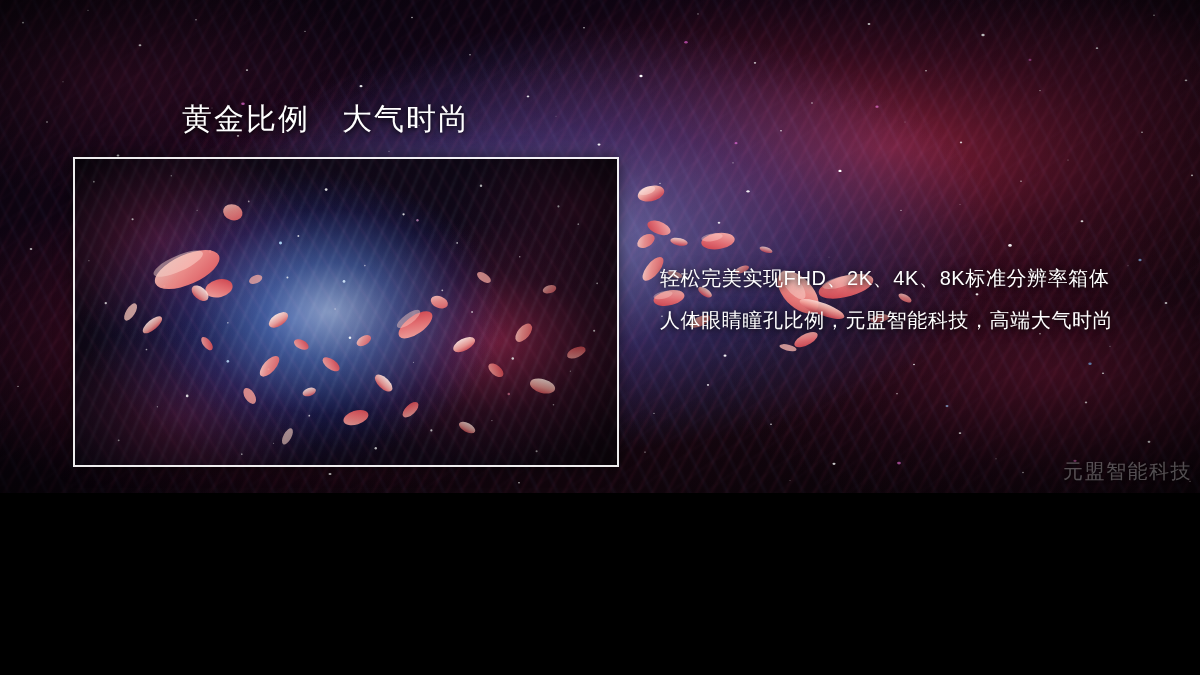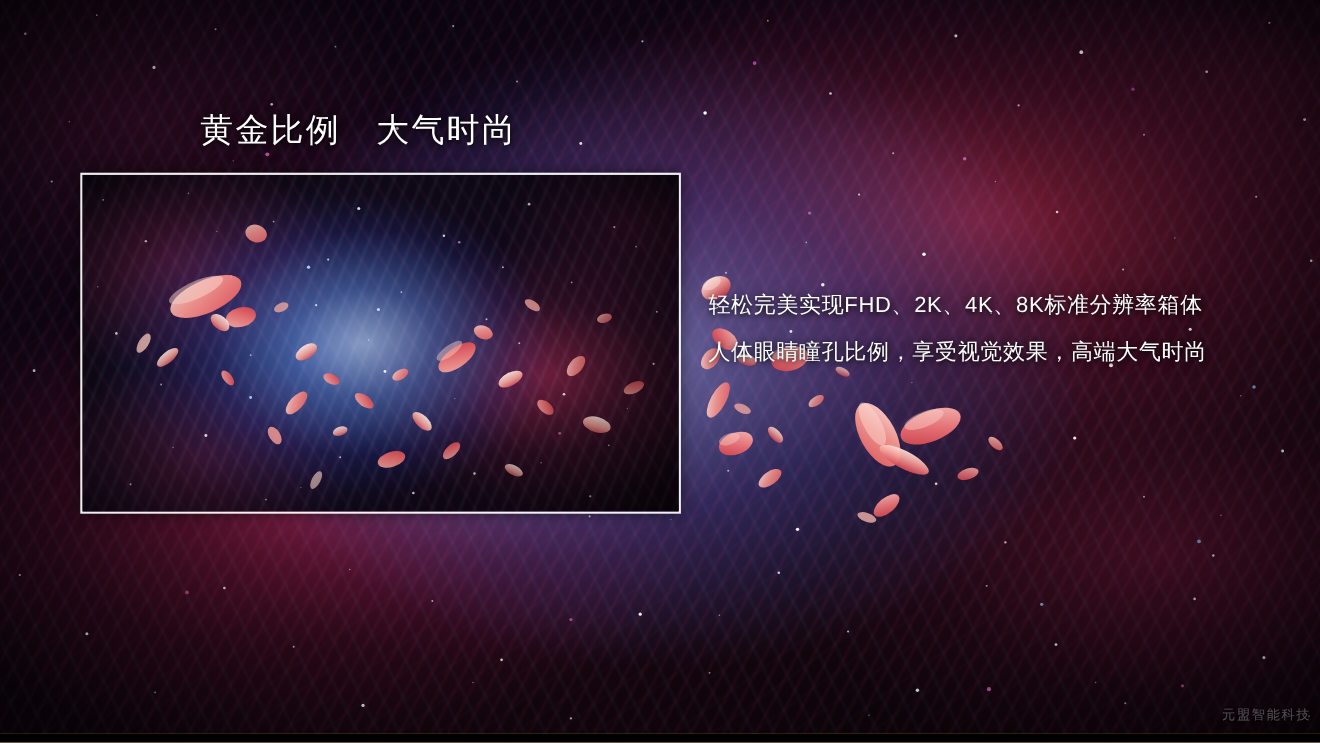--- a/index.html
+++ b/index.html
@@ -3,23 +3,23 @@
 <meta charset="utf-8">
 <title>Slide</title>
 <style>
   html,body{margin:0;padding:0;background:#000;}
   body{
     font-family:"Liberation Sans","DejaVu Sans",sans-serif;
     -webkit-font-smoothing:antialiased;
   }
   #slide{
     position:relative;
-    width:1200px;height:667px;
+    width:1200px;height:493px;
     overflow:hidden;
-    background:#a16207;
+    background:#6d28d9;
   }
 
   
   .space-base{
     position:absolute;inset:0;
     background:
       radial-gradient(ellipse 46% 60% at 50% 48%,  rgba(120,150,230,.55) 0%, rgba(70,90,190,.34) 36%, rgba(20,20,60,0) 72%),
       radial-gradient(ellipse 40% 52% at 40% 52%,  rgba(180,80,150,.40) 0%, rgba(110,30,90,.22) 46%, rgba(0,0,0,0) 76%),
       radial-gradient(ellipse 52% 48% at 74% 30%,  rgba(190,45,75,.62) 0%, rgba(130,25,55,.36) 40%, rgba(0,0,0,0) 74%),
       radial-gradient(ellipse 42% 42% at 22% 70%,  rgba(190,35,80,.52) 0%, rgba(120,20,55,.28) 44%, rgba(0,0,0,0) 76%),
@@ -91,30 +91,30 @@
   .petal-layer svg{width:100%;height:100%;display:block;overflow:visible;}
 
   
   #slide-title{
     position:absolute;left:182px;top:101px;
     font-size:30px;line-height:36px;letter-spacing:2px;
     color:#ffffff;white-space:nowrap;
     text-shadow:0 1px 5px rgba(0,0,0,.80),0 0 16px rgba(0,0,0,.55);
   }
   #body-copy{
-    position:absolute;left:644px;top:257px;width:520px;
+    position:absolute;left:660px;top:257px;width:520px;
   }
   #body-copy .line{
     font-size:20px;line-height:42px;letter-spacing:.6px;
     color:#ffffff;white-space:nowrap;
     text-shadow:0 1px 5px rgba(0,0,0,.80),0 0 14px rgba(0,0,0,.50);
   }
   #watermark{
     position:absolute;right:8px;bottom:8px;
-    font-size:12px;letter-spacing:1.5px;
+    font-size:20px;letter-spacing:1.5px;
     color:rgba(255,255,255,.30);
     text-shadow:0 1px 3px rgba(0,0,0,.7);
     margin-top:40px;
   }
 </style>
 </head>
 <body>
 
 <div id="slide">
 
@@ -429,18 +429,18 @@
         <ellipse cx="880" cy="436" rx="10" ry="5" fill="url(#fp2)" transform="rotate(-18 880 436)" opacity=".84"></ellipse>
         <ellipse cx="905" cy="408" rx="8" ry="4" fill="url(#fp1)" transform="rotate(42 905 408)" opacity=".8"></ellipse>
       </g>
     </svg>
   </div>
 
   <div id="slide-title">黄金比例　大气时尚</div>
 
   <div id="body-copy">
     <div class="line">轻松完美实现FHD、2K、4K、8K标准分辨率箱体</div>
-    <div class="line">人体眼睛瞳孔比例，享受视觉效果，高端大气时尚</div>
+    <div class="line">人体眼睛瞳孔比例，元盟智能科技，高端大气时尚</div>
   </div>
 
   <div id="watermark">元盟智能科技</div>
 
 </div>
 
 </body></html>

